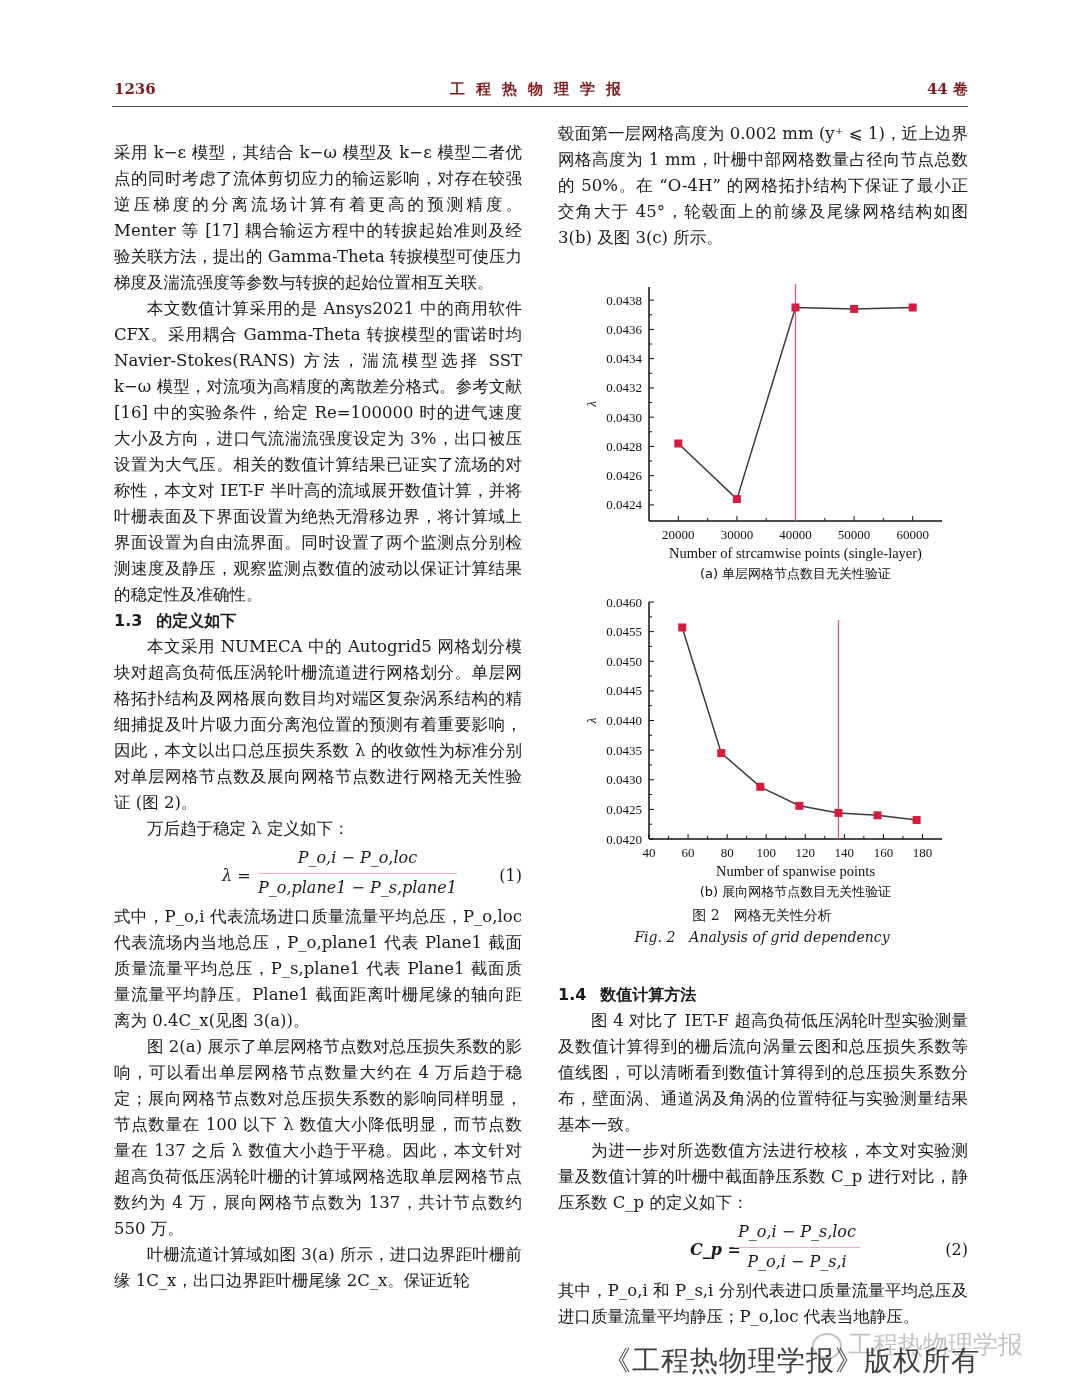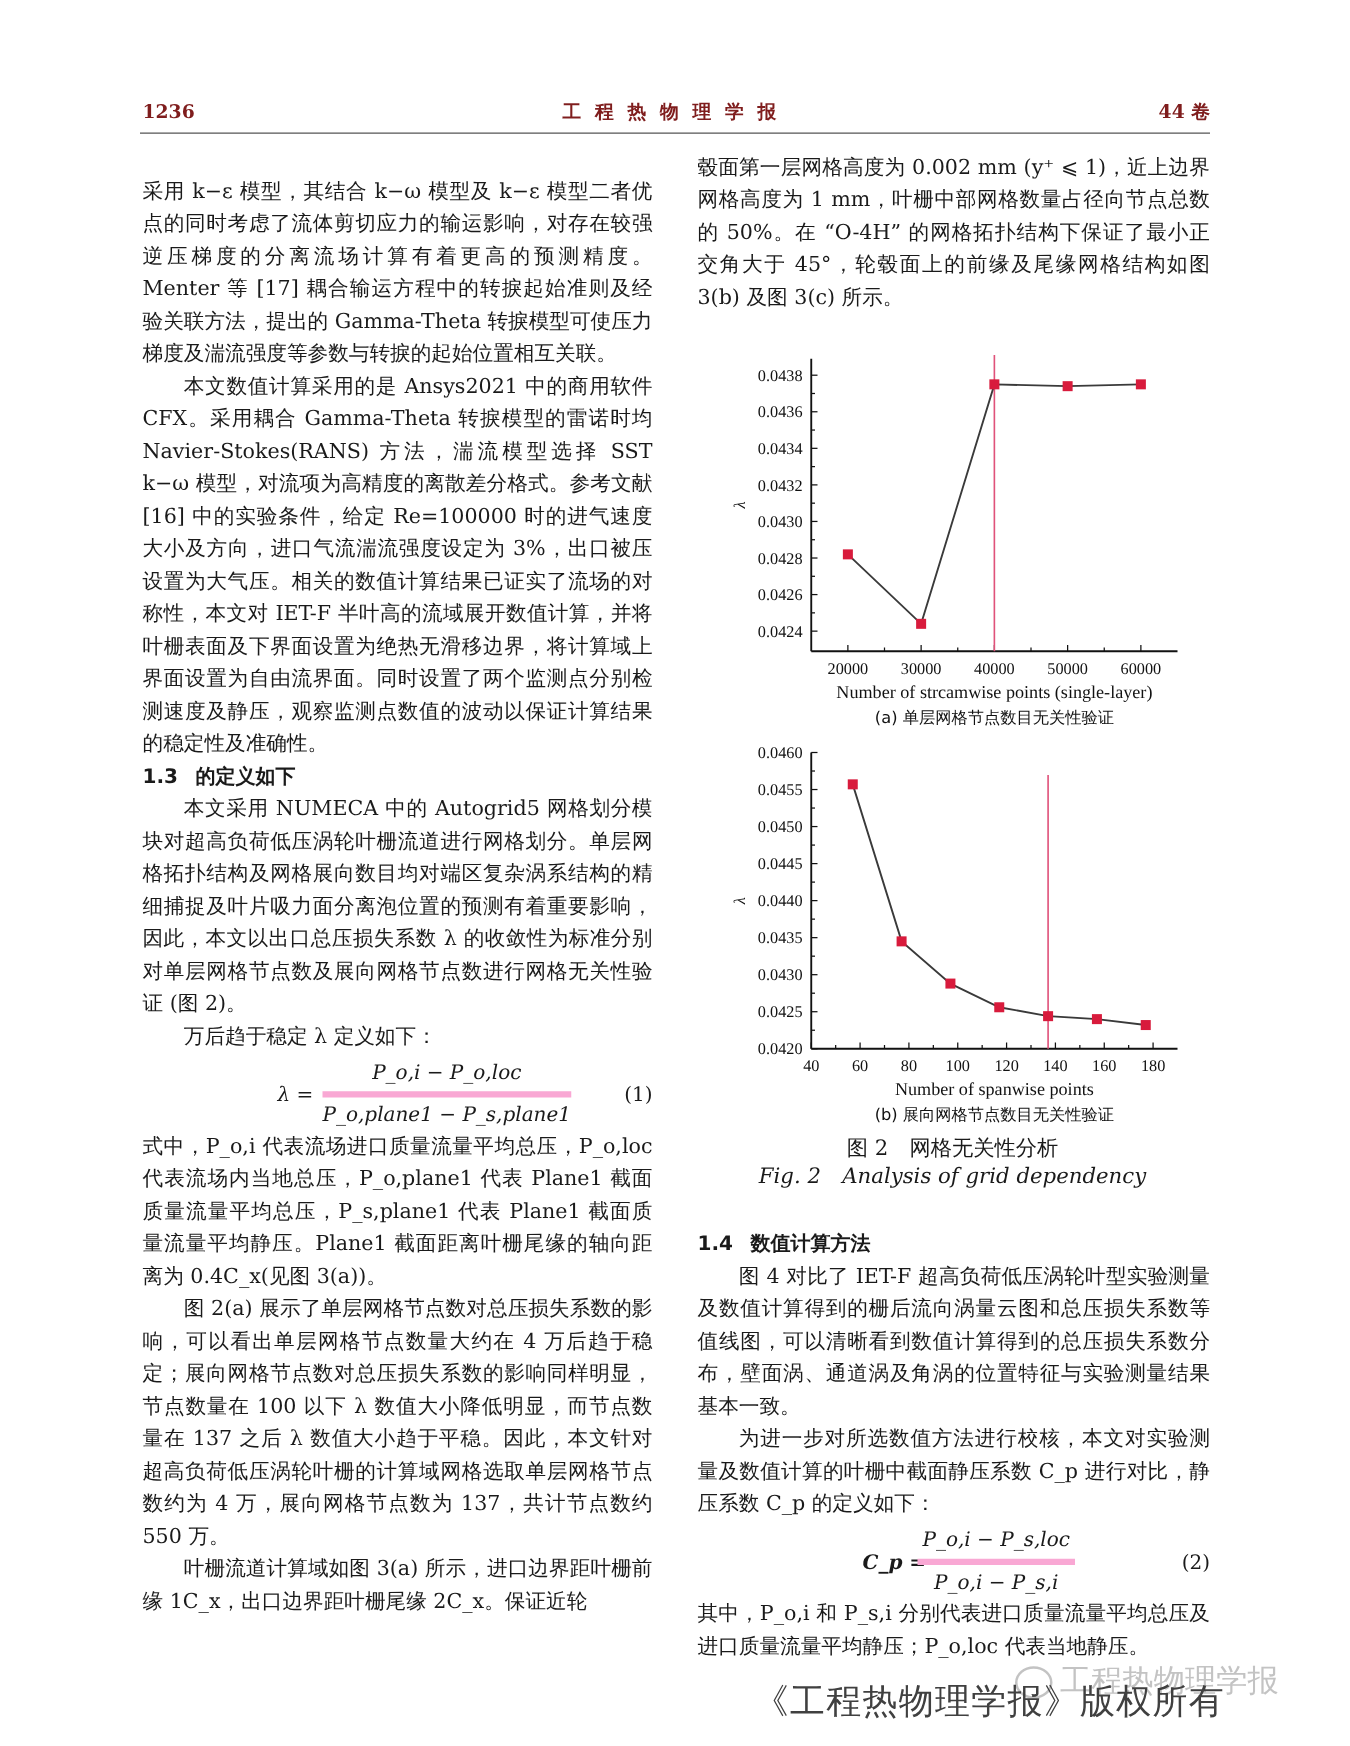--- a/index.html
+++ b/index.html
@@ -15,28 +15,28 @@
   .col { position:absolute; font-size:16.5px; line-height:26px; text-align:justify; }
   .col-left { left:114px; width:408px; top:124px;margin-top:16px; }
   .col-right { left:558px; width:410px; top:121px; }
   .col p { margin:0; }
   .ind { text-indent:2em; }
   .sec { font-weight:bold; font-family:"DejaVu Sans", "Liberation Sans", sans-serif; font-size:16px; margin:0; }
   .sec .num { margin-right:14px; }
   .eq { position:relative; height:56px; margin:4px 0 2px 0; font-style:italic; font-size:16px; }
   .eq .lhs { position:absolute; top:17px; }
   .frac { position:absolute; top:0; text-align:center; }
-  .frac .n { display:block; padding:0 4px 3px 4px; border-bottom:5px solid #f9a8d4; line-height:24px; }
+  .frac .n { display:block; padding:0 4px 3px 4px; border-bottom:1px solid #f9a8d4; line-height:24px; }
   .frac .d { display:block; padding-top:2px; line-height:24px; }
   .eq .tag { position:absolute; right:0; top:17px; font-style:normal; }
 
   .fig { position:absolute; left:556px; width:412px; }
   .chart { position:absolute; }
   .chart svg { overflow:visible; }
-  .caption { position:absolute; left:0; width:412px; text-align:center; font-size:17px; }
+  .caption { position:absolute; left:0; width:412px; text-align:center; font-size:14px; }
   .axis-text { font-family:"Liberation Serif", serif; font-size:13px; fill:#111; }
   .xlabel { font-family:"Liberation Serif", serif; font-size:14.5px; fill:#111; }
   .subcap { font-family:"DejaVu Sans", sans-serif; font-size:13px; fill:#111; }
 
   .footer-mark { position:absolute; left:555px; top:1342px; font-size:28px;
                  font-family:"DejaVu Sans", "Liberation Sans", sans-serif; color:#404040; letter-spacing:1px; white-space:nowrap;margin-left:48px; }
   .wm { position:absolute; left:812px; top:1328px; font-size:25px; color:rgba(170,170,170,0.7);
         font-family:"DejaVu Sans", sans-serif; white-space:nowrap; }
   .wm-icon { display:inline-block; width:26px; height:22px; border:2px solid rgba(170,170,170,0.7);
              border-radius:50%; margin-right:6px; vertical-align:middle; }

